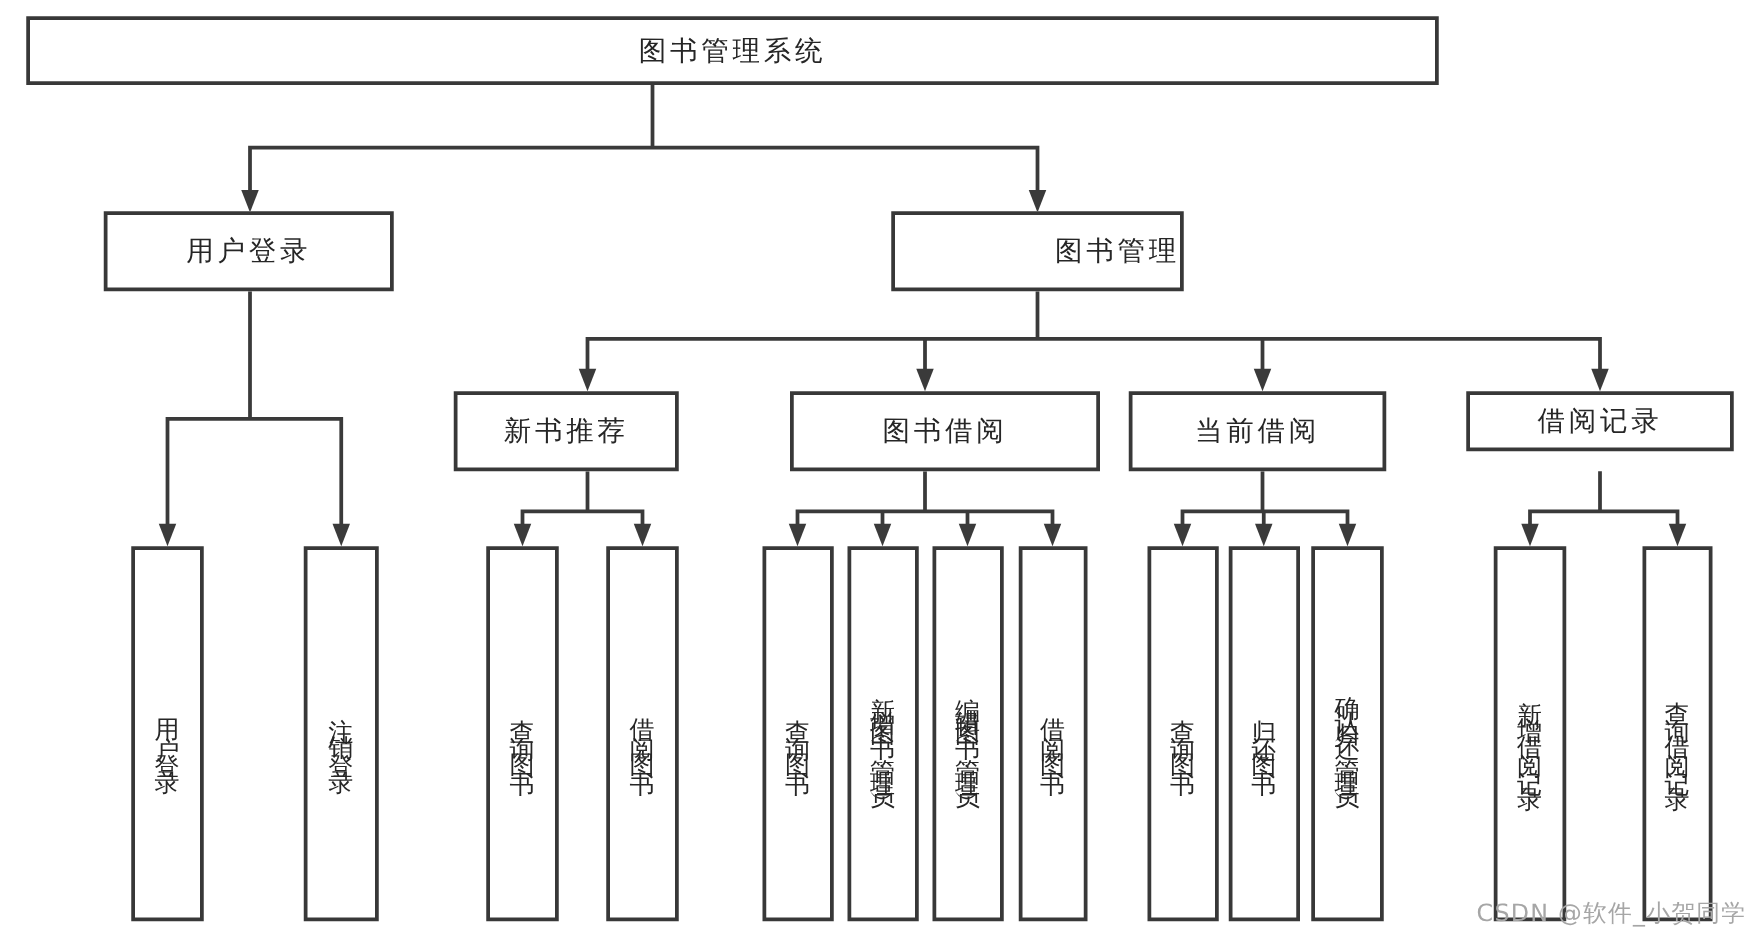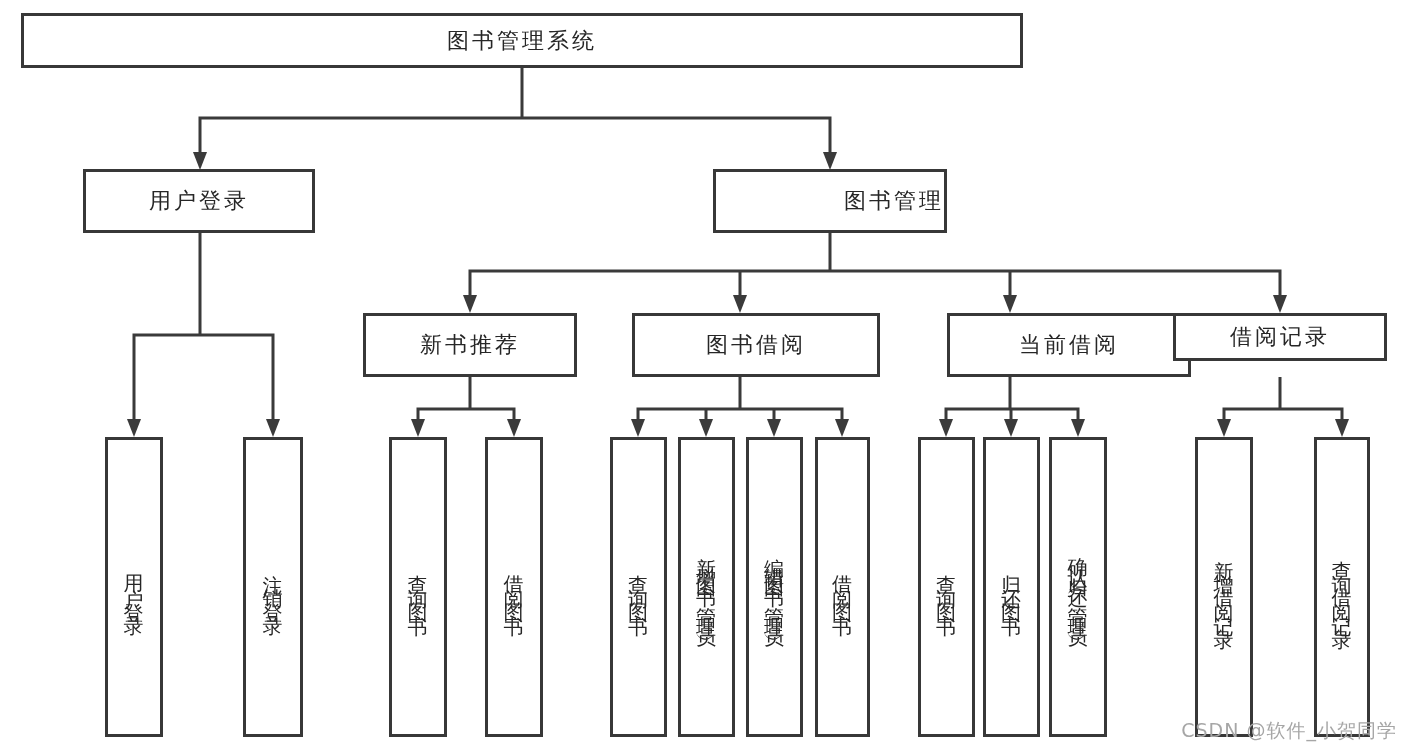--- a/index.html
+++ b/index.html
@@ -66,38 +66,38 @@
       <polygon points="1004,419 1018,419 1011,437"></polygon>
       <polygon points="1071,419 1085,419 1078,437"></polygon>
     </g>
     <g>
       <path d="M1280,377 V409 M1224,423 V409 H1342 V423"></path>
       <polygon points="1217,419 1231,419 1224,437"></polygon>
       <polygon points="1335,419 1349,419 1342,437"></polygon>
     </g>
   </svg>
 
-  <div class="node hnode" style="left:21px;top:13px;width:1002px;height:55px;">
+  <div class="node hnode" style="left:21px;top:13px;width:1130px;height:55px;">
     <span>图书管理系统</span>
   </div>
 
   <div class="node hnode" style="left:83px;top:169px;width:232px;height:64px;">
     <span>用户登录</span>
   </div>
   <div class="node hnode" style="left:713px;top:169px;width:234px;height:64px;justify-content:flex-end;">
     <span>图书管理</span>
   </div>
 
-  <div class="node hnode" style="left:363px;top:313px;width:214px;height:64px;">
+  <div class="node hnode" style="left:363px;top:313px;width:180px;height:64px;">
     <span>新书推荐</span>
   </div>
   <div class="node hnode" style="left:632px;top:313px;width:248px;height:64px;">
     <span>图书借阅</span>
   </div>
-  <div class="node hnode" style="left:903px;top:313px;width:244px;height:64px;margin-left:44px;">
+  <div class="node hnode" style="left:903px;top:313px;width:206px;height:64px;">
     <span>当前借阅</span>
   </div>
   <div class="node hnode" style="left:1173px;top:313px;width:214px;height:48px;">
     <span>借阅记录</span>
   </div>
 
   <div class="node leaf" style="left:105px;top:437px;width:58px;height:300px;">
     <span>用户登录</span>
   </div>
   <div class="node leaf" style="left:243px;top:437px;width:60px;height:300px;">

